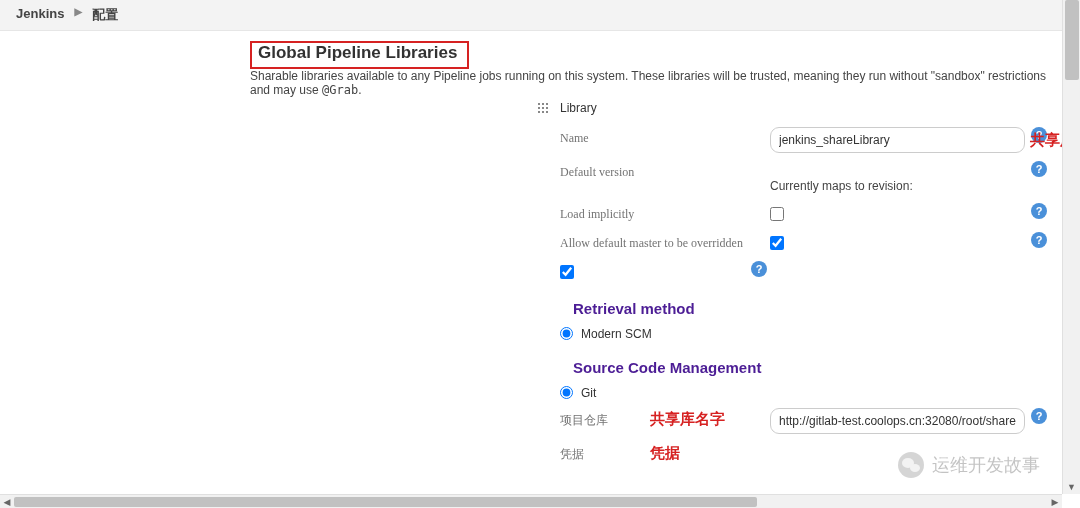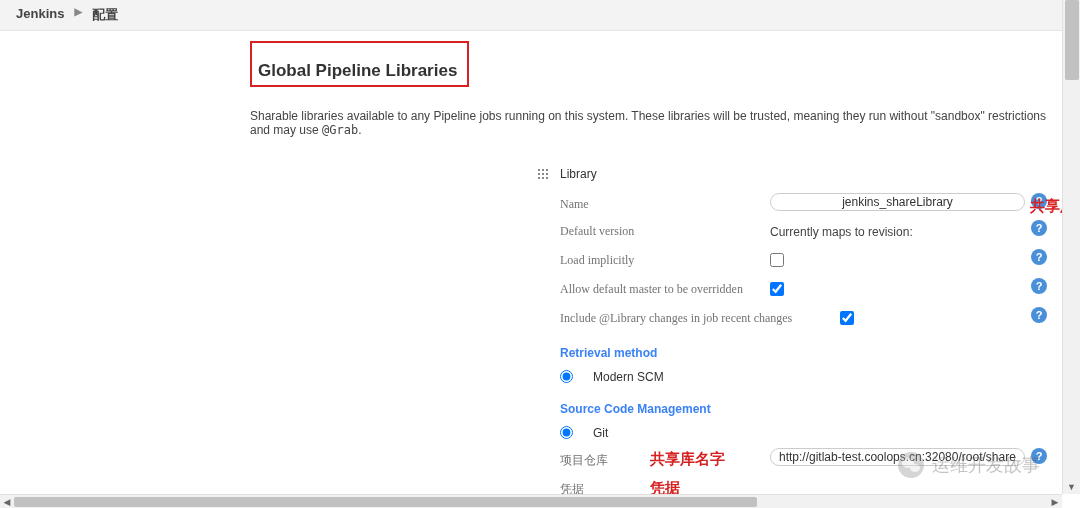--- a/index.html
+++ b/index.html
@@ -79,32 +79,32 @@
   }
 
   .page {
     max-width: 1062px;
     padding: 10px 0 0 250px;
   }
 
   .section-title-box {
     display: inline-block;
     border: 2px solid #d62222;
-    padding: 18px 10px 4px 6px;
-    margin-bottom: 22px;
+    padding: 0 10px 4px 6px;
+    margin-bottom: 0;
   }
   .section-title {
     font-size: 17px;
     font-weight: 700;
     color: #323232;
   }
   .section-desc {
     font-size: 12px;
     color: #444;
-    margin-bottom: 30px;
+    margin-bottom: 4px;
   }
   .code { font-family: ui-monospace, Menlo, Consolas, monospace; font-size: 12px; }
 
   .form-area {
     margin-left: 310px;
     position: relative;
   }
   .drag-handle {
     position: absolute;
     left: -22px; top: 2px;
@@ -152,59 +152,58 @@
     white-space: nowrap;
   }
   .row .annot.inline-left {
     position: absolute;
     left: -120px;
     right: auto;
     top: 2px;
   }
   input[type="text"] {
     width: 100%;
-    height: 18px;
+    height: 26px;
     border: 1px solid #ccc;
     border-radius: 9px;
     padding: 0 8px;
     font-size: 12px;
     color: #333;
-    text-align: center;
   }
   .rev-note {
     font-size: 12px;
     color: #444;
-    margin-top: 4px;
+    margin-top: 17px;
     line-height: 1.4;
     width: 255px;
   }
   .check { width: 14px; height: 14px; margin-top: 4px; }
   .help-icon {
     width: 16px; height: 16px;
     border-radius: 50%;
     background: #4a90d9;
     color: #fff;
     font-size: 11px;
     font-weight: 700;
     display: flex;
     align-items: center;
     justify-content: center;
     cursor: pointer;
   }
 
   h3.sub {
-    font-size: 12px;
+    font-size: 15px;
     font-weight: 700;
-    color: #3b82f6;
-    margin: 18px 0 10px 0;
+    color: #4c1d95;
+    margin: 18px 0 10px 13px;
   }
   .radio-row {
     display: flex;
     align-items: center;
-    gap: 20px;
+    gap: 8px;
     font-size: 12px;
     color: #333;
     margin-bottom: 8px;
   }
   .radio-row input { width: 13px; height: 13px; }
 
   .watermark {
     position: absolute;
     right: 40px;
     bottom: 30px;
@@ -297,21 +296,20 @@
 
       <div class="row">
         <div class="lbl" style="flex-basis:210px">Allow default master to be overridden</div>
         <div class="ctrl"><input type="checkbox" class="check" checked="" style=""></div>
         <div class="help">
             <div class="help-icon">?</div>
           </div>
       </div>
 
       <div class="row">
-        <div class="lbl" style="flex-basis:280px">Include @Library changes in job recent changes</div>
         <div class="ctrl" style="flex-basis:185px"><input type="checkbox" class="check" checked="" style=""></div>
         <div class="help">
             <div class="help-icon">?</div>
           </div>
       </div>
 
       <h3 class="sub">Retrieval method</h3>
       <div class="radio-row">
         <input type="radio" checked="" style="">
         <span>Modern SCM</span>

